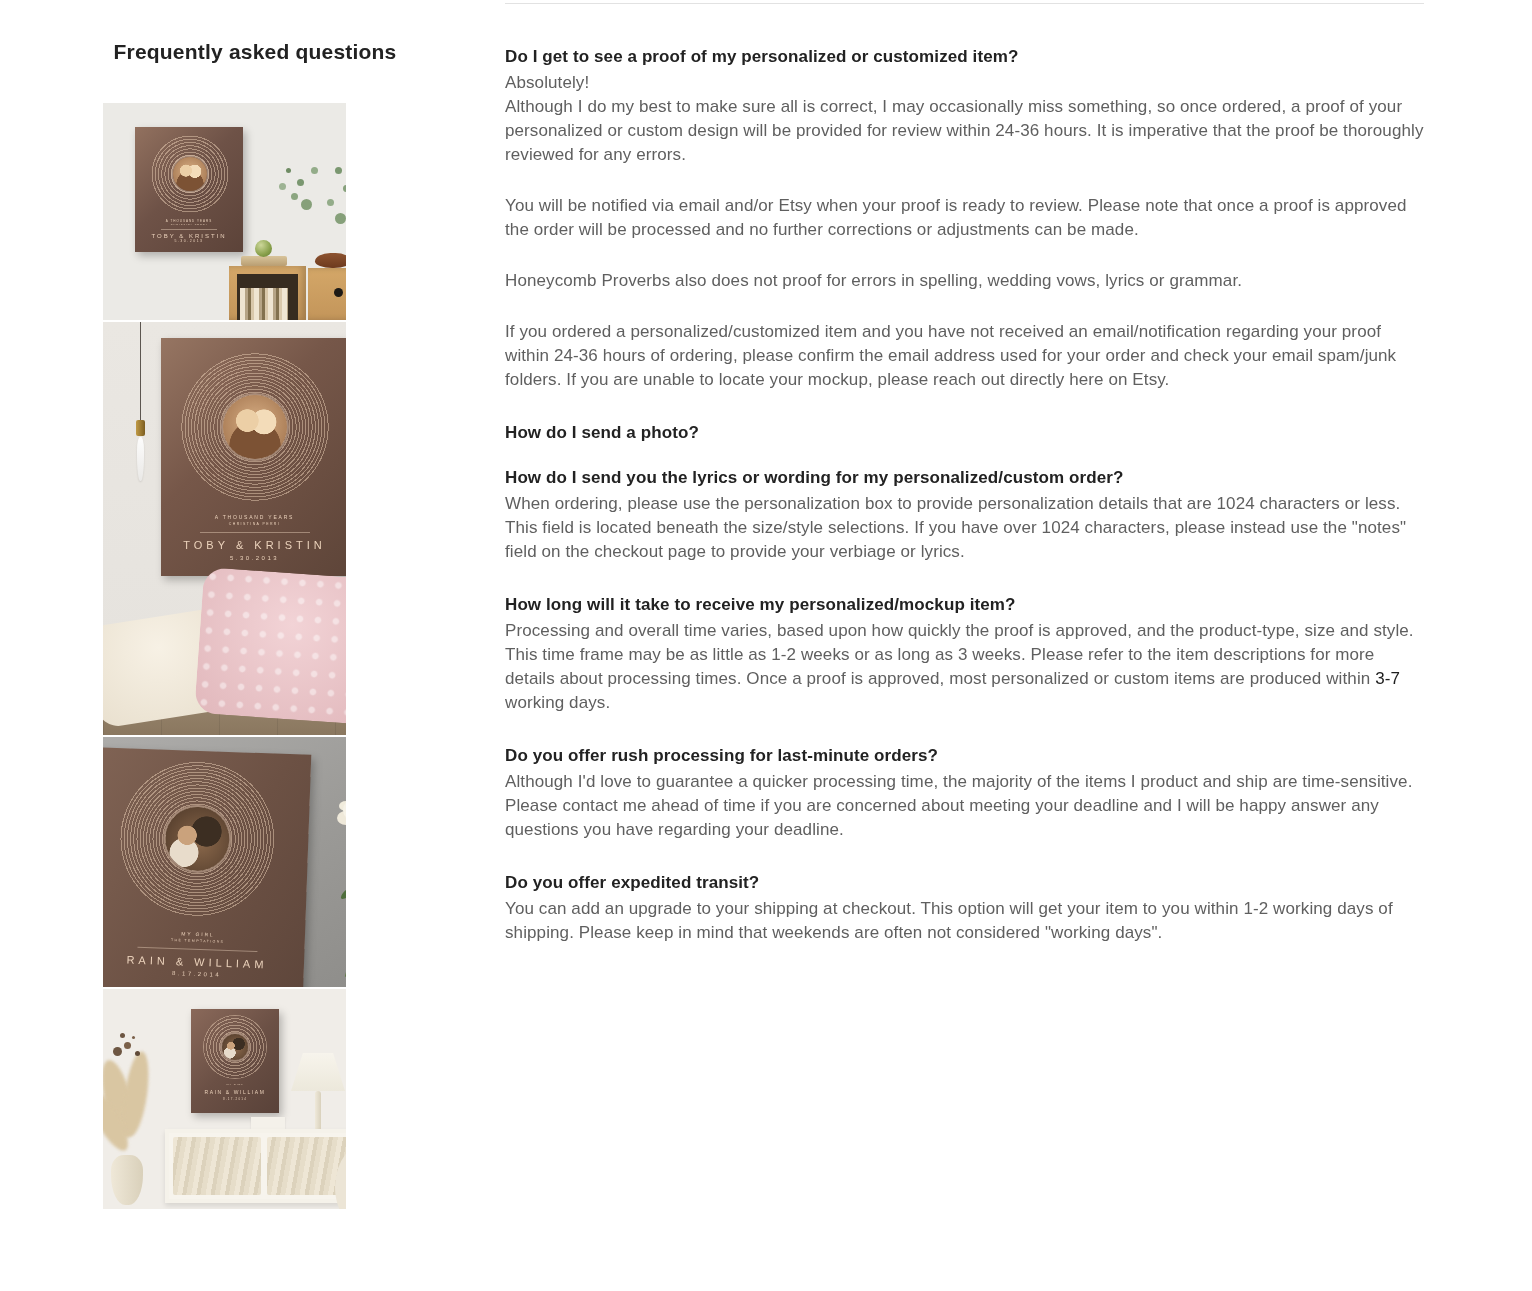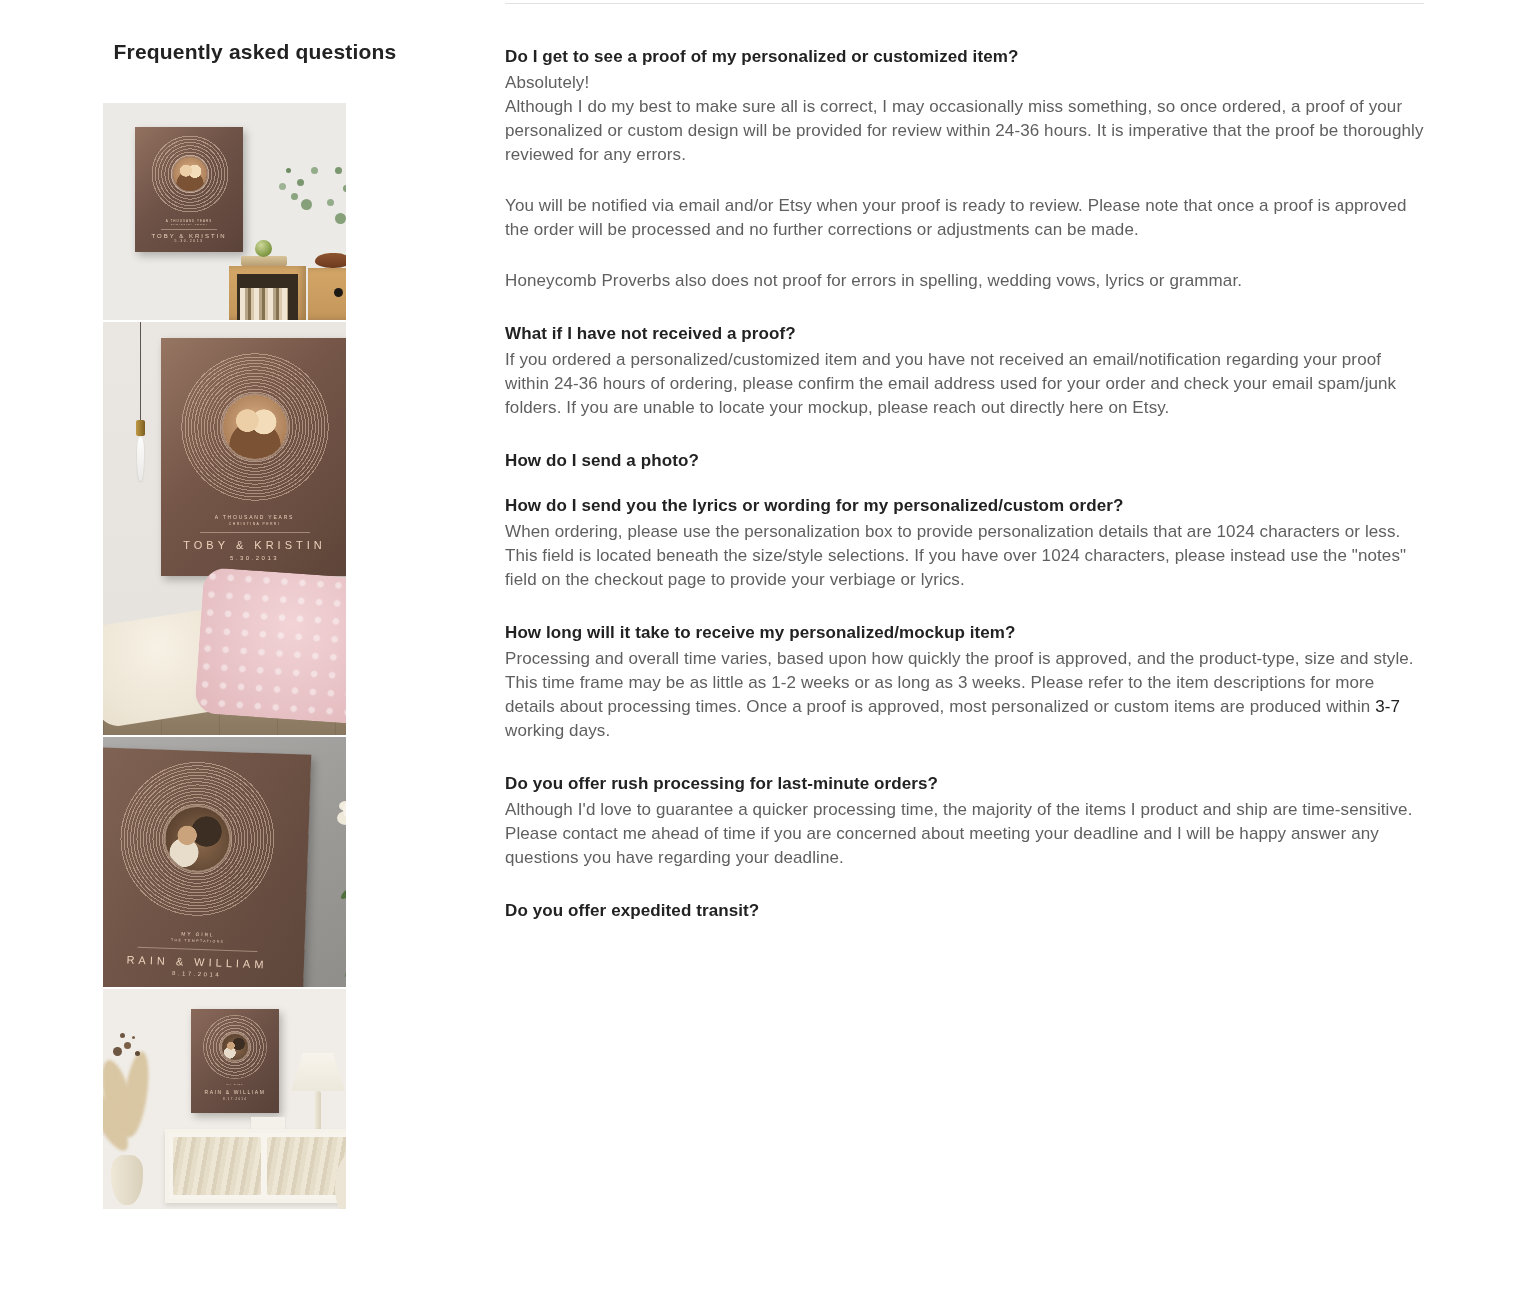--- a/index.html
+++ b/index.html
@@ -224,21 +224,20 @@
 
       <section class="faq">
         <h3 class="question">Do I get to see a proof of my personalized or customized item?</h3>
         <p class="answer">Absolutely!
 Although I do my best to make sure all is correct, I may occasionally miss something, so once ordered, a proof of your personalized or custom design will be provided for review within 24-36 hours. It is imperative that the proof be thoroughly reviewed for any errors.</p>
         <p class="answer">You will be notified via email and/or Etsy when your proof is ready to review. Please note that once a proof is approved the order will be processed and no further corrections or adjustments can be made.</p>
         <p class="answer">Honeycomb Proverbs also does not proof for errors in spelling, wedding vows, lyrics or grammar.</p>
       </section>
 
       <section class="faq">
-        <h3 class="question">What if I have not received a proof?</h3>
         <p class="answer">If you ordered a personalized/customized item and you have not received an email/notification regarding your proof within 24-36 hours of ordering, please confirm the email address used for your order and check your email spam/junk folders. If you are unable to locate your mockup, please reach out directly here on Etsy.</p>
       </section>
 
       <section class="faq">
         <h3 class="question">How do I send a photo?</h3>
       </section>
 
       <section class="faq">
         <h3 class="question">How do I send you the lyrics or wording for my personalized/custom order?</h3>
         <p class="answer">When ordering, please use the personalization box to provide personalization details that are 1024 characters or less. This field is located beneath the size/style selections. If you have over 1024 characters, please instead use the "notes" field on the checkout page to provide your verbiage or lyrics.</p>
@@ -249,18 +248,19 @@
         <p class="answer"><span>Processing and overall time varies, based upon how quickly the proof is approved, and the product-type, size and style. This time frame may be as little as 1-2 weeks or as long as 3 weeks. Please refer to the item descriptions for more details about processing times. Once a proof is approved, most personalized or custom items are produced within </span><span class="hl">3-7</span><span> working days.</span></p>
       </section>
 
       <section class="faq">
         <h3 class="question">Do you offer rush processing for last-minute orders?</h3>
         <p class="answer">Although I'd love to guarantee a quicker processing time, the majority of the items I product and ship are time-sensitive. Please contact me ahead of time if you are concerned about meeting your deadline and I will be happy answer any questions you have regarding your deadline.</p>
       </section>
 
       <section class="faq">
         <h3 class="question">Do you offer expedited transit?</h3>
+        <p class="answer">You can add an upgrade to your shipping at checkout. This option will get your item to you within 1-2 working days of shipping. Please keep in mind that weekends are often not considered "working days".</p>
       </section>
 
     </div>
   </div>
 
 </div>
 
 </body></html>

